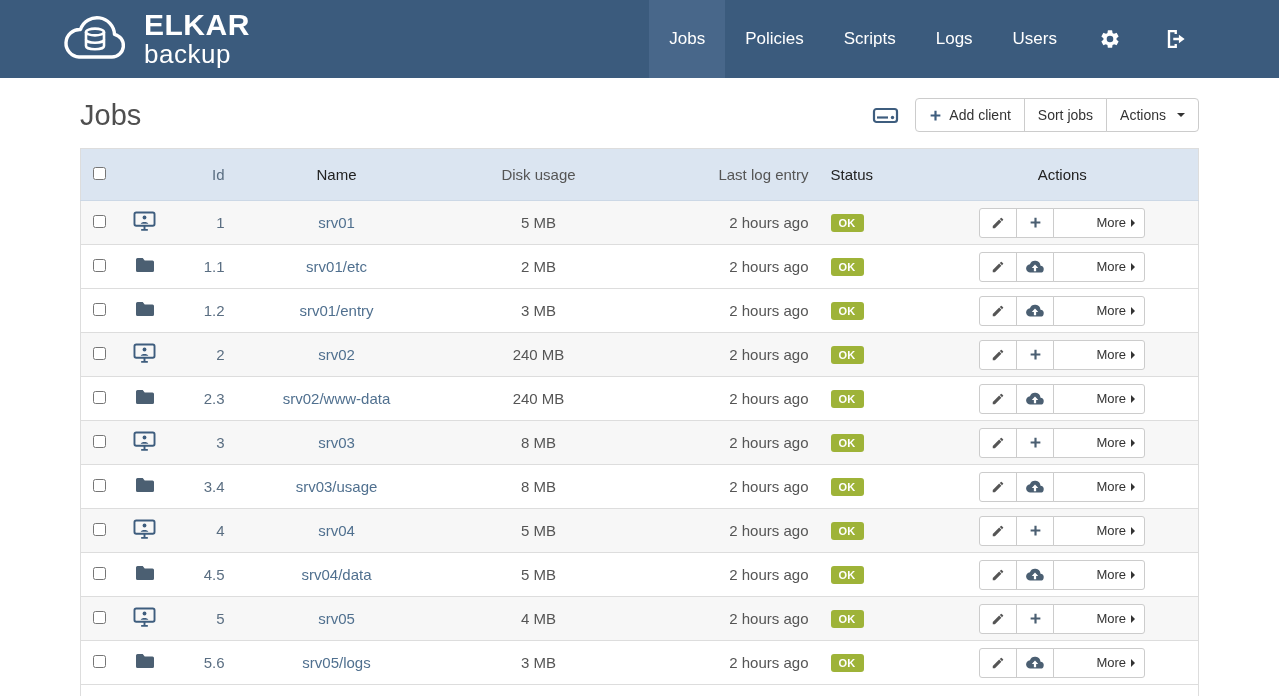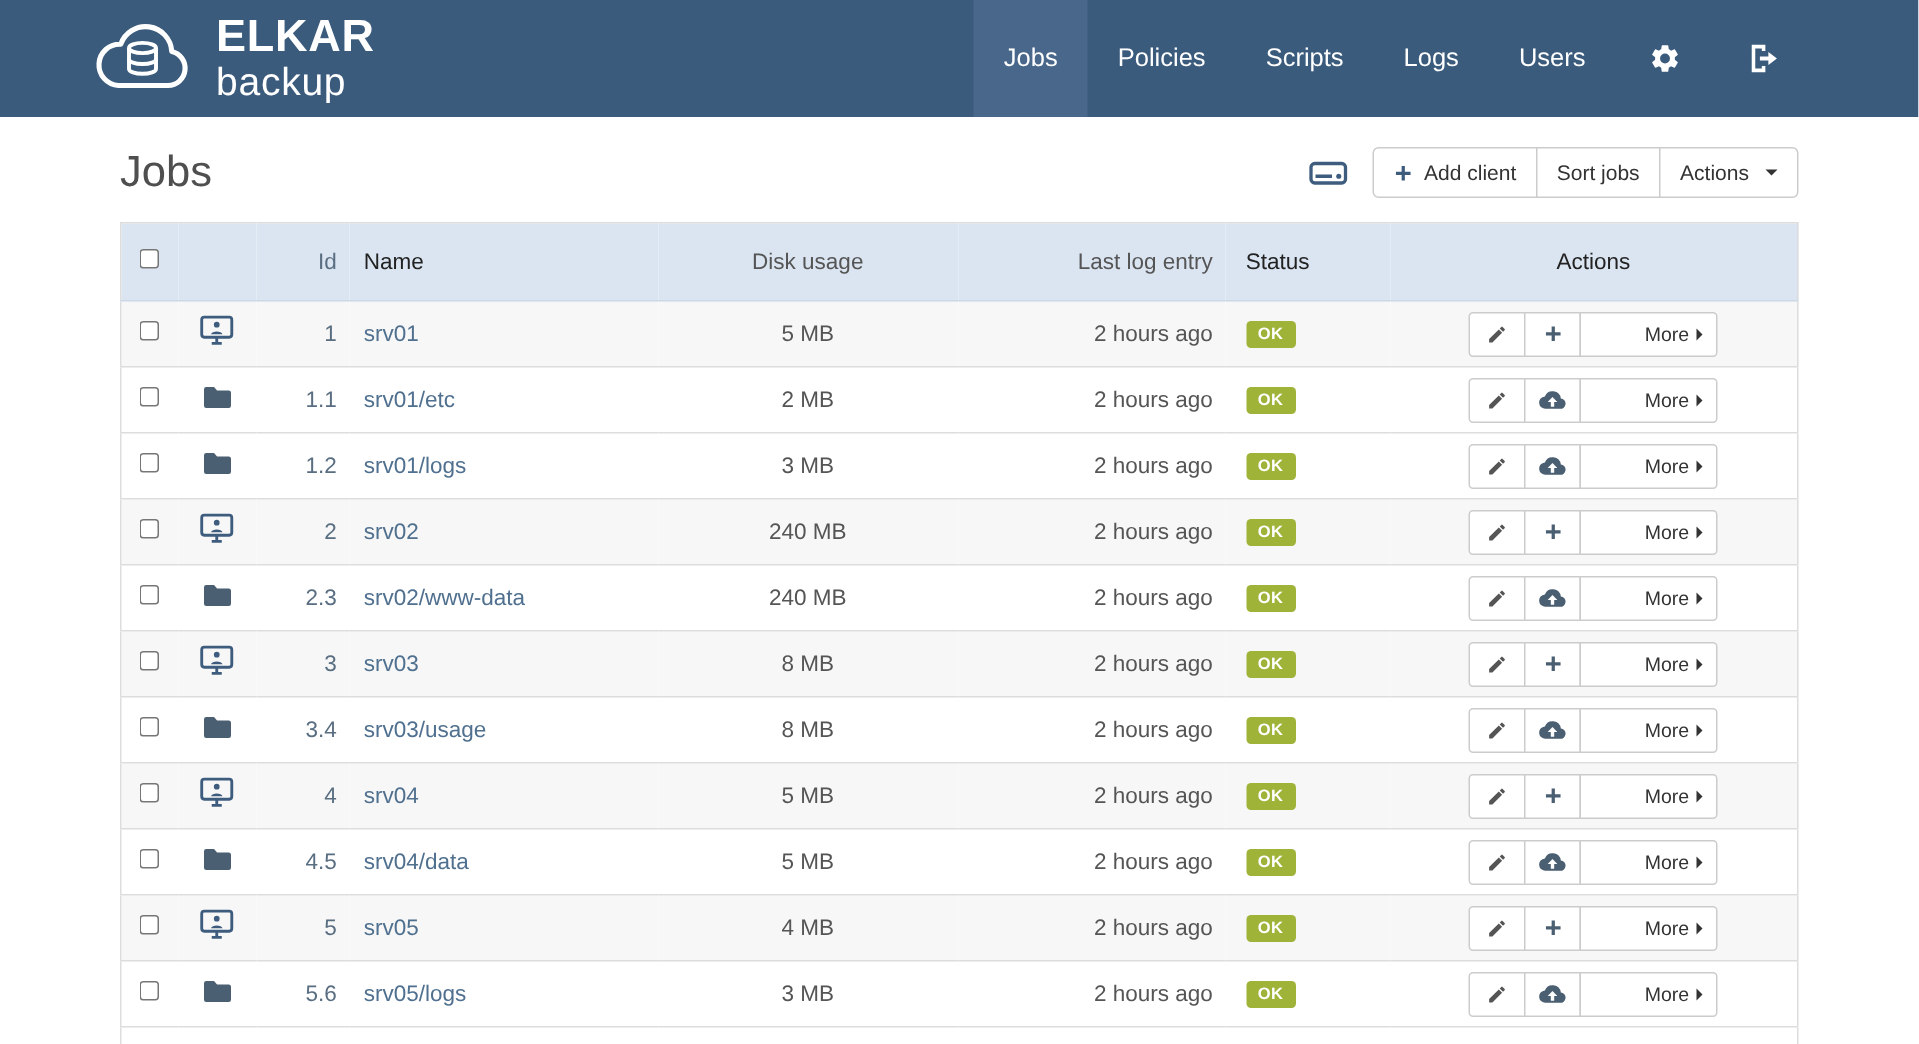--- a/index.html
+++ b/index.html
@@ -56,21 +56,21 @@
   thead tr { background:#dbe5f1; border-bottom:1px solid #ccd8e6; }
   th { height:52px; padding:0 8px; font-weight:normal; color:#222; font-size:15px; }
   td { height:44px; padding:0 8px; }
   tbody tr { background:#fff; border-top:1px solid #ddd; }
   tbody tr.client-row { background:#f7f7f7; }
   tbody tr.stub-row td { height:40px; }
 
   .col-check, .c-check { text-align:center; }
   .c-icon { text-align:center; }
   .col-id, .c-id { text-align:right; color:#5a6e82; }
-  .col-name, .c-name { text-align:left; padding-left:10px; }
+  .col-name, .c-name { text-align:center; padding-left:10px; }
   .col-disk, .c-disk { text-align:center; color:#555; }
   .col-last, .c-last { text-align:right; color:#555; }
   .col-status, .c-status { text-align:left; padding-left:14px; }
   .col-actions, .c-actions { text-align:center; }
 
   .c-name a { color:#50708f; text-decoration:none; cursor:pointer; }
   input[type="checkbox"] { width:13px; height:13px; margin:0; cursor:pointer; }
 
   .badge {
     display:inline-block; background:#9eb338; color:#fff;
@@ -262,21 +262,21 @@
     <td class="c-check"><input type="checkbox" data-name="row-checkbox" style=""></td>
     <td class="c-icon">
       
       <span data-name="folder-icon">
         <svg width="20" height="16" viewBox="0 0 20 16">
           <path d="M1 2.5A1.5 1.5 0 0 1 2.5 1h5.2l2 2.4h7.8A1.5 1.5 0 0 1 19 4.9v8.6a1.5 1.5 0 0 1-1.5 1.5h-15A1.5 1.5 0 0 1 1 13.5z" fill="#4b5f72"></path>
         </svg>
       </span>
     </td>
     <td class="c-id" data-name="row-id">1.2</td>
-    <td class="c-name"><a data-name="row-name-link">srv01/logs</a></td>
+    <td class="c-name"><a data-name="row-name-link">srv01/entry</a></td>
     <td class="c-disk" data-name="row-disk-usage">3 MB</td>
     <td class="c-last" data-name="row-last-log-entry">2 hours ago</td>
     <td class="c-status"><span class="badge" data-name="status-badge">OK</span></td>
     <td class="c-actions">
       <div class="action-group" data-name="row-action-group">
         <button class="abtn" data-name="edit-button">
           <svg data-name="pencil-icon" width="14" height="14" viewBox="0 0 24 24">
             <path fill="#555" d="M3 17.25V21h3.75L17.81 9.94l-3.75-3.75L3 17.25zM20.71 7.04a1 1 0 0 0 0-1.41l-2.34-2.34a1 1 0 0 0-1.41 0l-1.83 1.83 3.75 3.75 1.83-1.83z"></path>
           </svg>
         </button>

